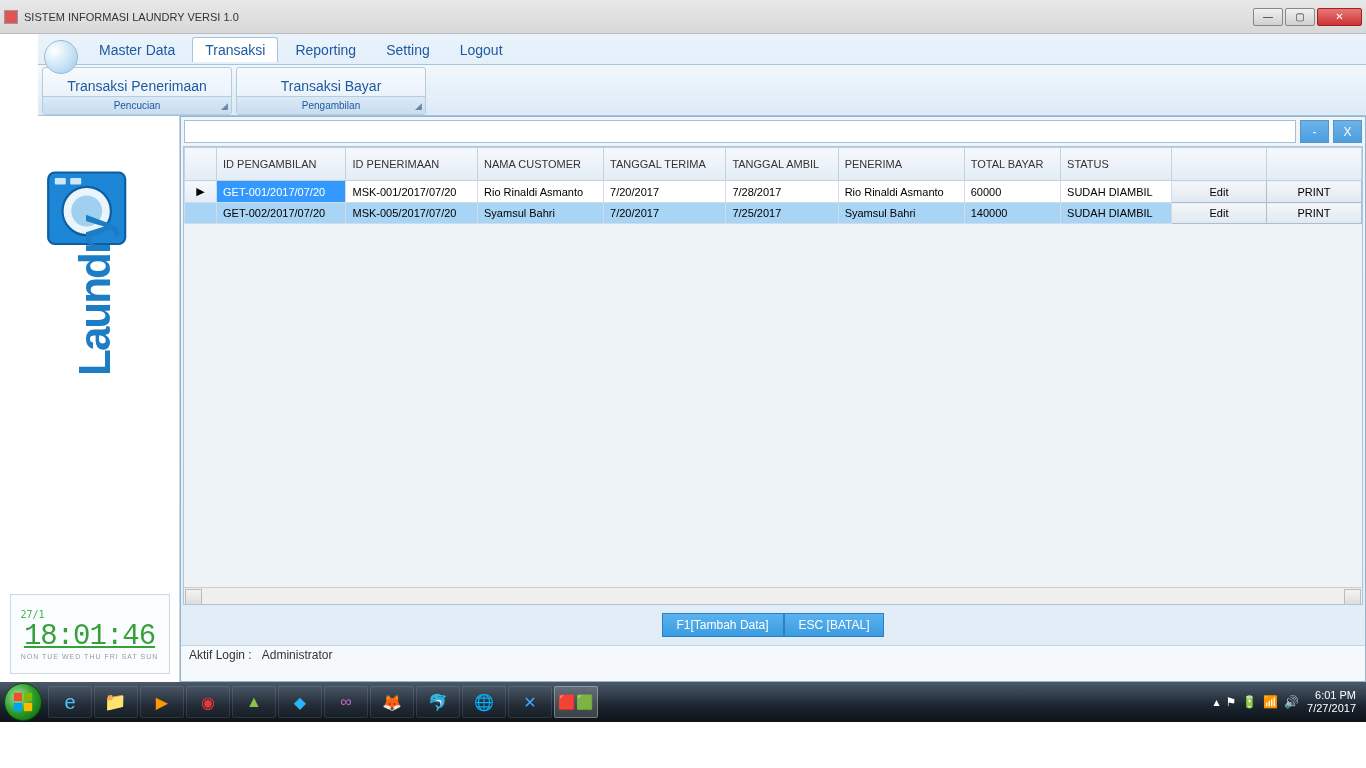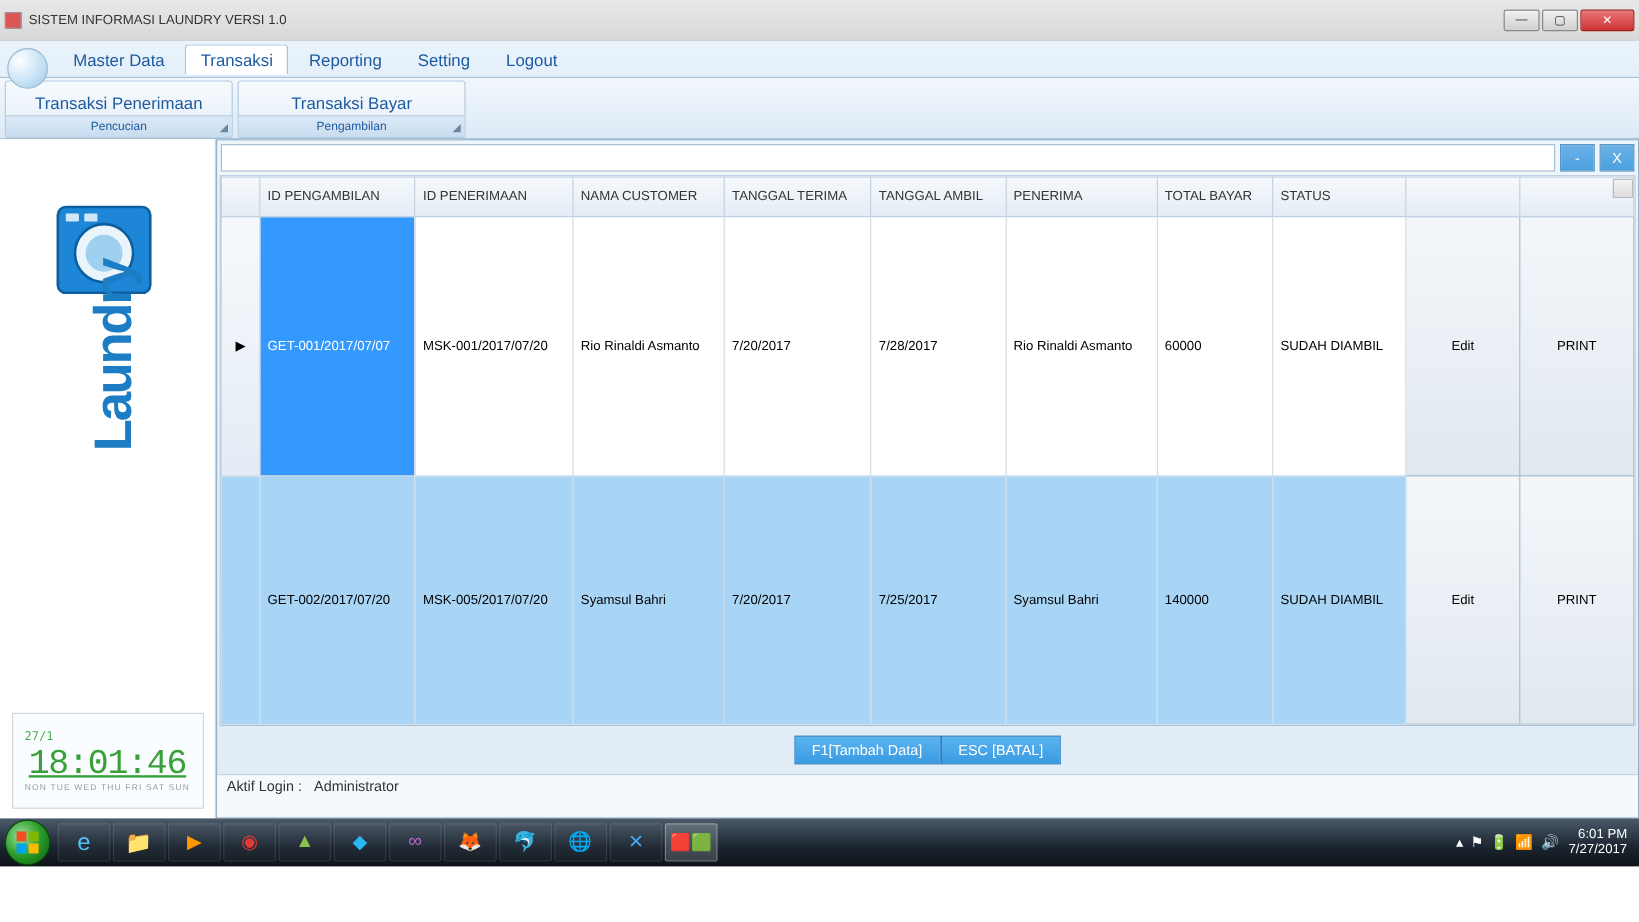--- a/index.html
+++ b/index.html
@@ -7,21 +7,21 @@
 
 
 .titlebar { height: 34px; background: linear-gradient(#e8e8e8,#d8d8d8); display: flex; align-items: center; padding: 0 4px; font-size: 11px; color: #333; border-bottom: 1px solid #bbb; }
 .titlebar .app-icon { width: 14px; height: 14px; background: #d55; margin-right: 6px; border: 1px solid #999; }
 .titlebar .title-text { flex: 1; }
 .titlebar .winbtns { display: flex; gap: 2px; }
 .titlebar .winbtn { width: 30px; height: 18px; border: 1px solid #888; background: linear-gradient(#f0f0f0,#d0d0d0); display: flex; align-items: center; justify-content: center; font-size: 10px; border-radius: 2px; }
 .titlebar .winbtn.close { background: linear-gradient(#e97777,#cc3333); color: #fff; width: 45px; border-color: #a02020; }
 
 
-.ribbon { background: linear-gradient(#eaf3fb,#d7e8f7); border-bottom: 1px solid #a8c3dc; }
+.ribbon { background: linear-gradient(#eaf3fb,#d7e8f7); border-bottom: 1px solid #a8c3dc; margin-left: 38px; }
 .orb-row { display: flex; align-items: center; height: 30px; }
 .orb { width: 34px; height: 34px; border-radius: 50%; background: radial-gradient(circle at 30% 30%, #fff, #cde6f7, #9fc6e5); border: 1px solid #9bb9d4; margin: 4px 2px 0 6px; position: relative; top: 6px; }
 .ribbon-tabs { display: flex; align-items: flex-end; margin-left: 6px; gap: 4px; }
 .ribbon-tab { padding: 4px 12px; font-size: 14px; color: #1e5aa0; cursor: pointer; border: 1px solid transparent; border-bottom: none; border-radius: 3px 3px 0 0; }
 .ribbon-tab.active { background: #fff; border-color: #a8c3dc; color: #1e5aa0; }
 .ribbon-groups { display: flex; background: linear-gradient(#f2f7fc,#dceaf6); border-top: 1px solid #a8c3dc; padding: 2px 4px 0; }
 .ribbon-group { border: 1px solid #b4cce0; background: linear-gradient(#f6fafd,#e4eef8); border-radius: 3px; margin-right: 4px; min-width: 190px; display: flex; flex-direction: column; }
 .ribbon-group .rg-body { flex: 1; display: flex; align-items: center; justify-content: center; padding: 10px 0 2px; }
 .ribbon-group .rg-btn { font-size: 14px; color: #1e5aa0; text-align: center; }
 .ribbon-group .rg-footer { height: 18px; background: linear-gradient(#dbe9f6,#c9ddef); border-top: 1px solid #b4cce0; display: flex; align-items: center; justify-content: center; font-size: 10px; color: #1e5aa0; position: relative; }
@@ -36,21 +36,21 @@
 .clock-box { width: 160px; height: 80px; border: 1px solid #cfd8df; background: #fafdff; margin-top: auto; margin-bottom: 8px; display: flex; flex-direction: column; align-items: center; justify-content: center; }
 .clock-date { font-size: 10px; color: #4bb04b; font-family: monospace; align-self: flex-start; margin-left: 10px; }
 .clock-time { font-family: "Courier New", monospace; font-size: 29px; color: #39a039; letter-spacing: -1px; text-decoration: underline; }
 .clock-days { font-size: 7px; color: #999; letter-spacing: 1px; }
 
 .content { flex: 1; display: flex; flex-direction: column; border: 1px solid #96b3cd; background: linear-gradient(#eef5fb,#e0ecf6); }
 .search-row { display: flex; align-items: center; padding: 3px; gap: 4px; }
 .search-input { flex: 1; height: 23px; border: 1px solid #a6bed5; background: #fff; padding: 0 4px; font-size: 12px; }
 .sq-btn { width: 29px; height: 23px; border: 1px solid #5b93c5; background: linear-gradient(#6db3e8,#4a9fe0); color: #fff; font-size: 12px; display: flex; align-items: center; justify-content: center; cursor: pointer; }
 
-.grid-wrapper { flex: 1; background: #fff; margin: 0 2px; border: 1px solid #b0c4d8; overflow: hidden; display: flex; }
+.grid-wrapper { flex: 1; background: #fff; margin: 0 2px; border: 1px solid #b0c4d8; overflow: hidden; display: flex; flex-direction: column; }
 table { border-collapse: collapse; width: 100%; font-size: 11px; }
 thead th { background: linear-gradient(#f6f9fc,#e3ecf5); border: 1px solid #c3d2e0; padding: 5px 6px; text-align: left; font-weight: normal; color: #333; height: 33px; }
 tbody td { border: 1px solid #d0dce7; padding: 4px 6px; }
 tbody tr.alt td { background: #a8d4f5; }
 .rowhead { width: 32px; background: linear-gradient(#f6f9fc,#e3ecf5); text-align: center; }
 .cell-btn { background: linear-gradient(#f4f7fa,#e0e8f0); border: 1px solid #a9bed2; text-align: center; padding: 2px 0; cursor: pointer; width: 95px; }
 .grid-space { flex: 1; background: #eef3f8; }
 .hscroll { height: 17px; background: #efefef; border-top: 1px solid #ccc; position: relative; }
 .hscroll::before, .hscroll::after { content:""; position:absolute; top:1px; width:15px; height:14px; background:linear-gradient(#f4f4f4,#ddd); border:1px solid #bbb; }
 .hscroll::before { left:1px; } .hscroll::after { right:1px; }
@@ -157,21 +157,21 @@
             <th>PENERIMA</th>
             <th>TOTAL BAYAR</th>
             <th>STATUS</th>
             <th></th>
             <th></th>
           </tr>
         </thead>
         <tbody>
           <tr>
             <td class="rowhead">▶</td>
-            <td style="background:#3399ff;color:#fff">GET-001/2017/07/07</td>
+            <td style="background:#3399ff;color:#fff">GET-001/2017/07/20</td>
             <td>MSK-001/2017/07/20</td>
             <td>Rio Rinaldi Asmanto</td>
             <td>7/20/2017</td>
             <td>7/28/2017</td>
             <td>Rio Rinaldi Asmanto</td>
             <td>60000</td>
             <td>SUDAH DIAMBIL</td>
             <td class="cell-btn">Edit</td>
             <td class="cell-btn">PRINT</td>
           </tr>

